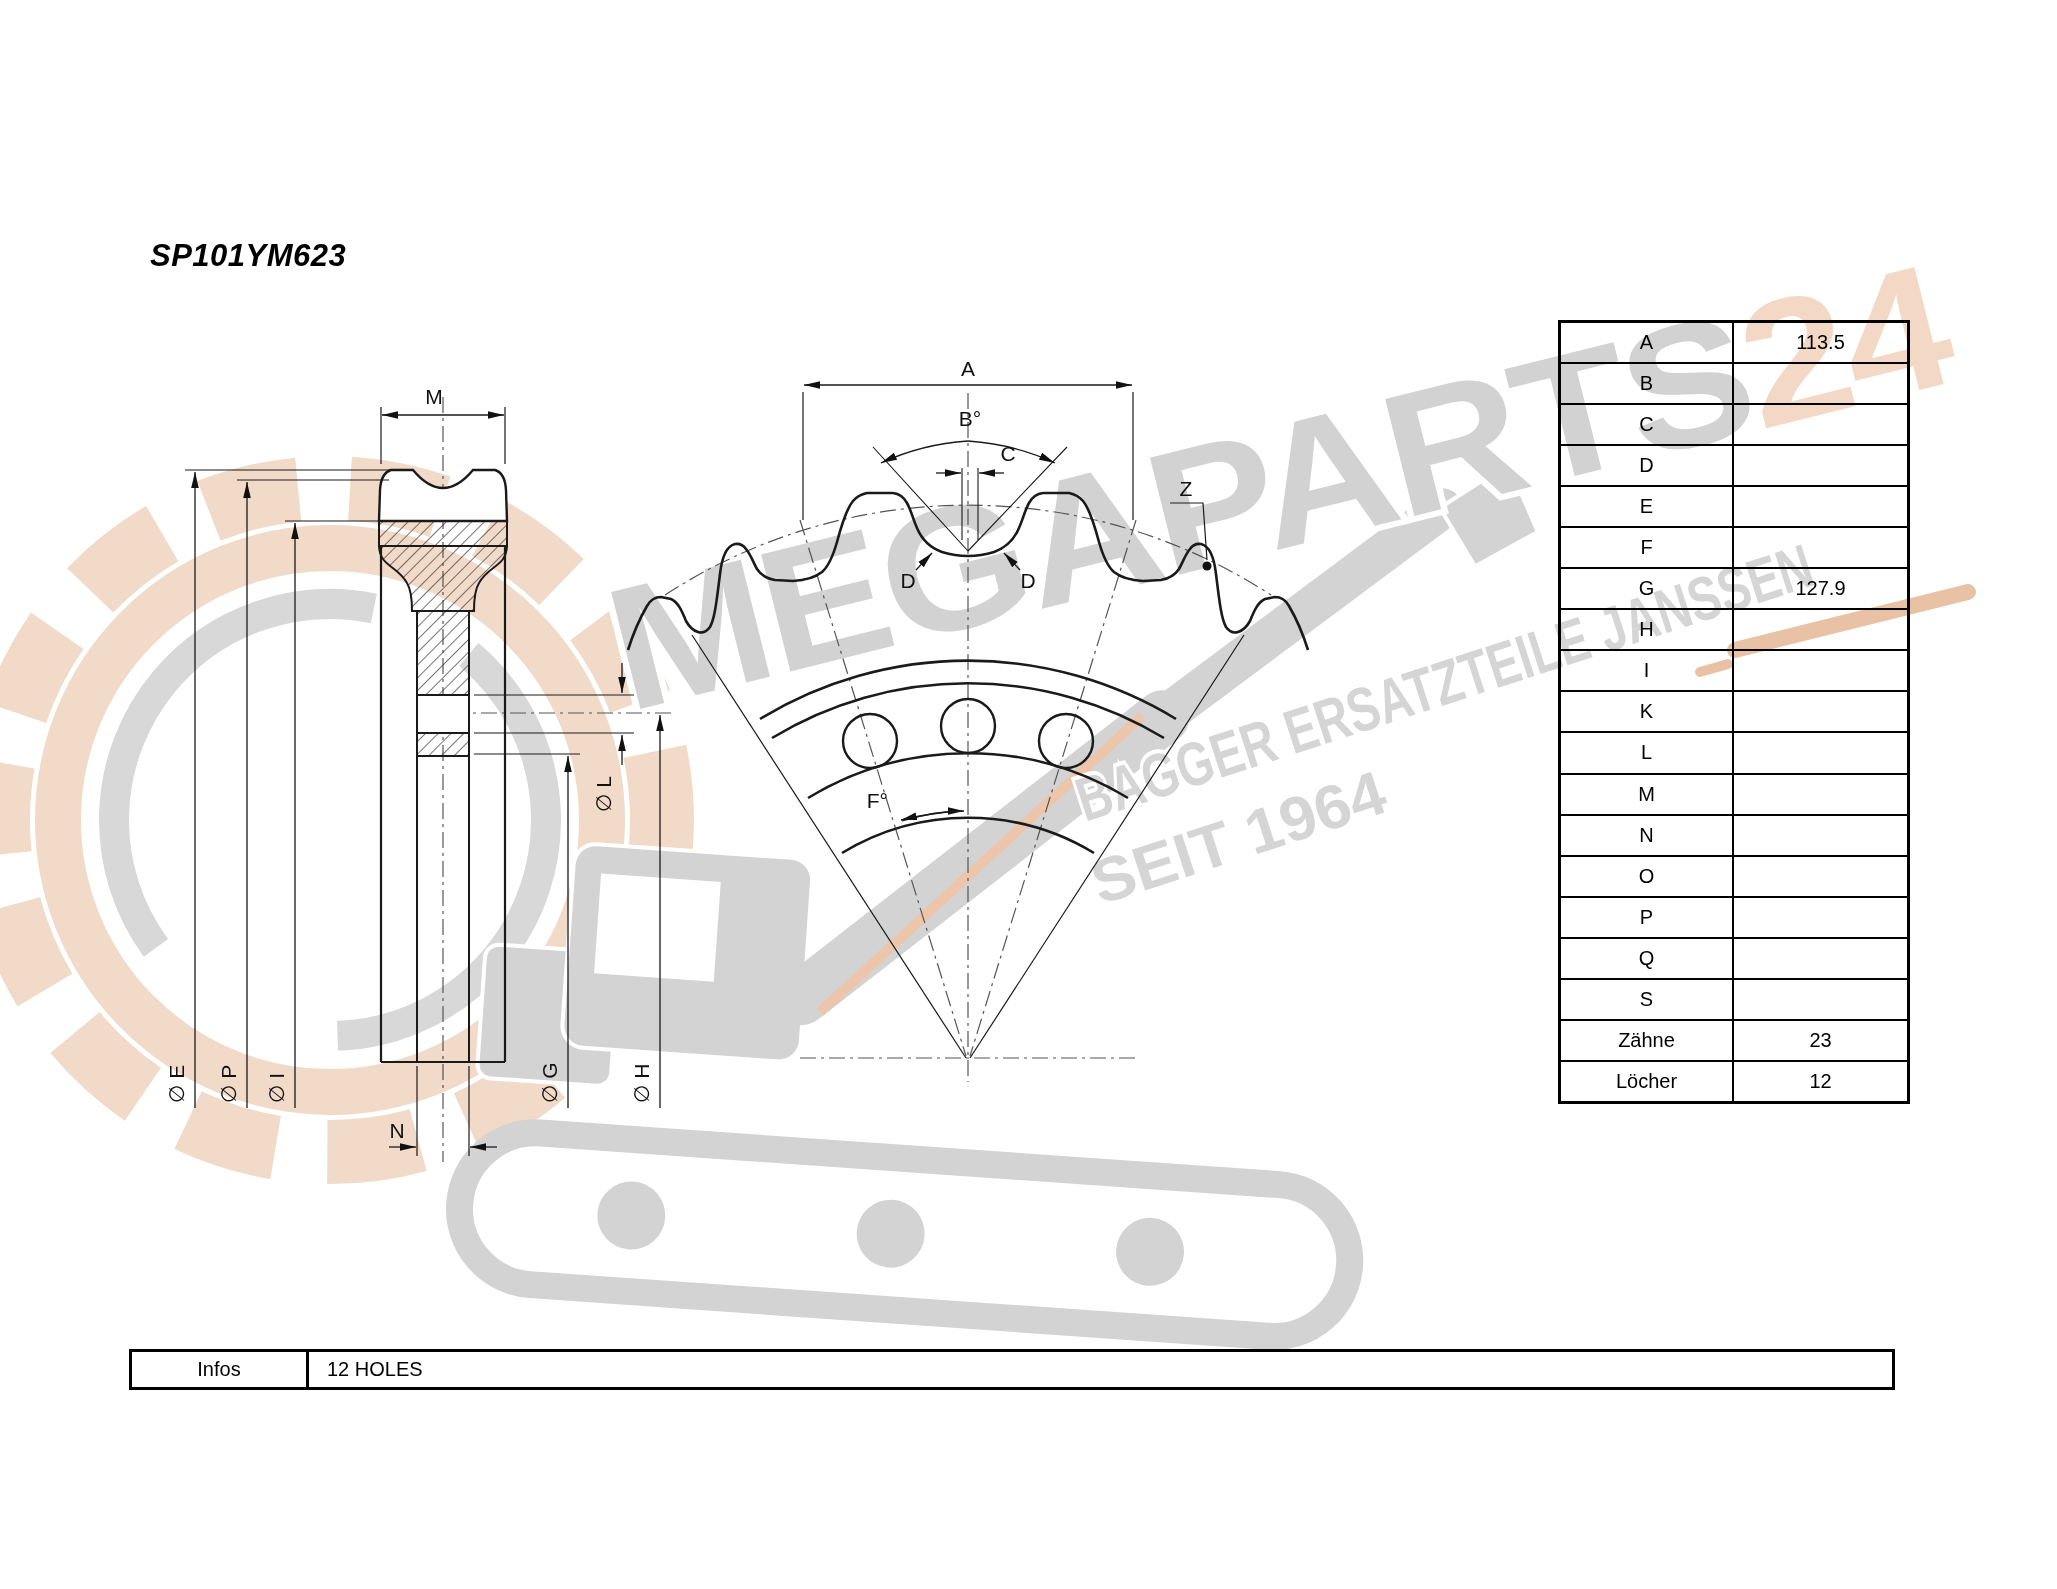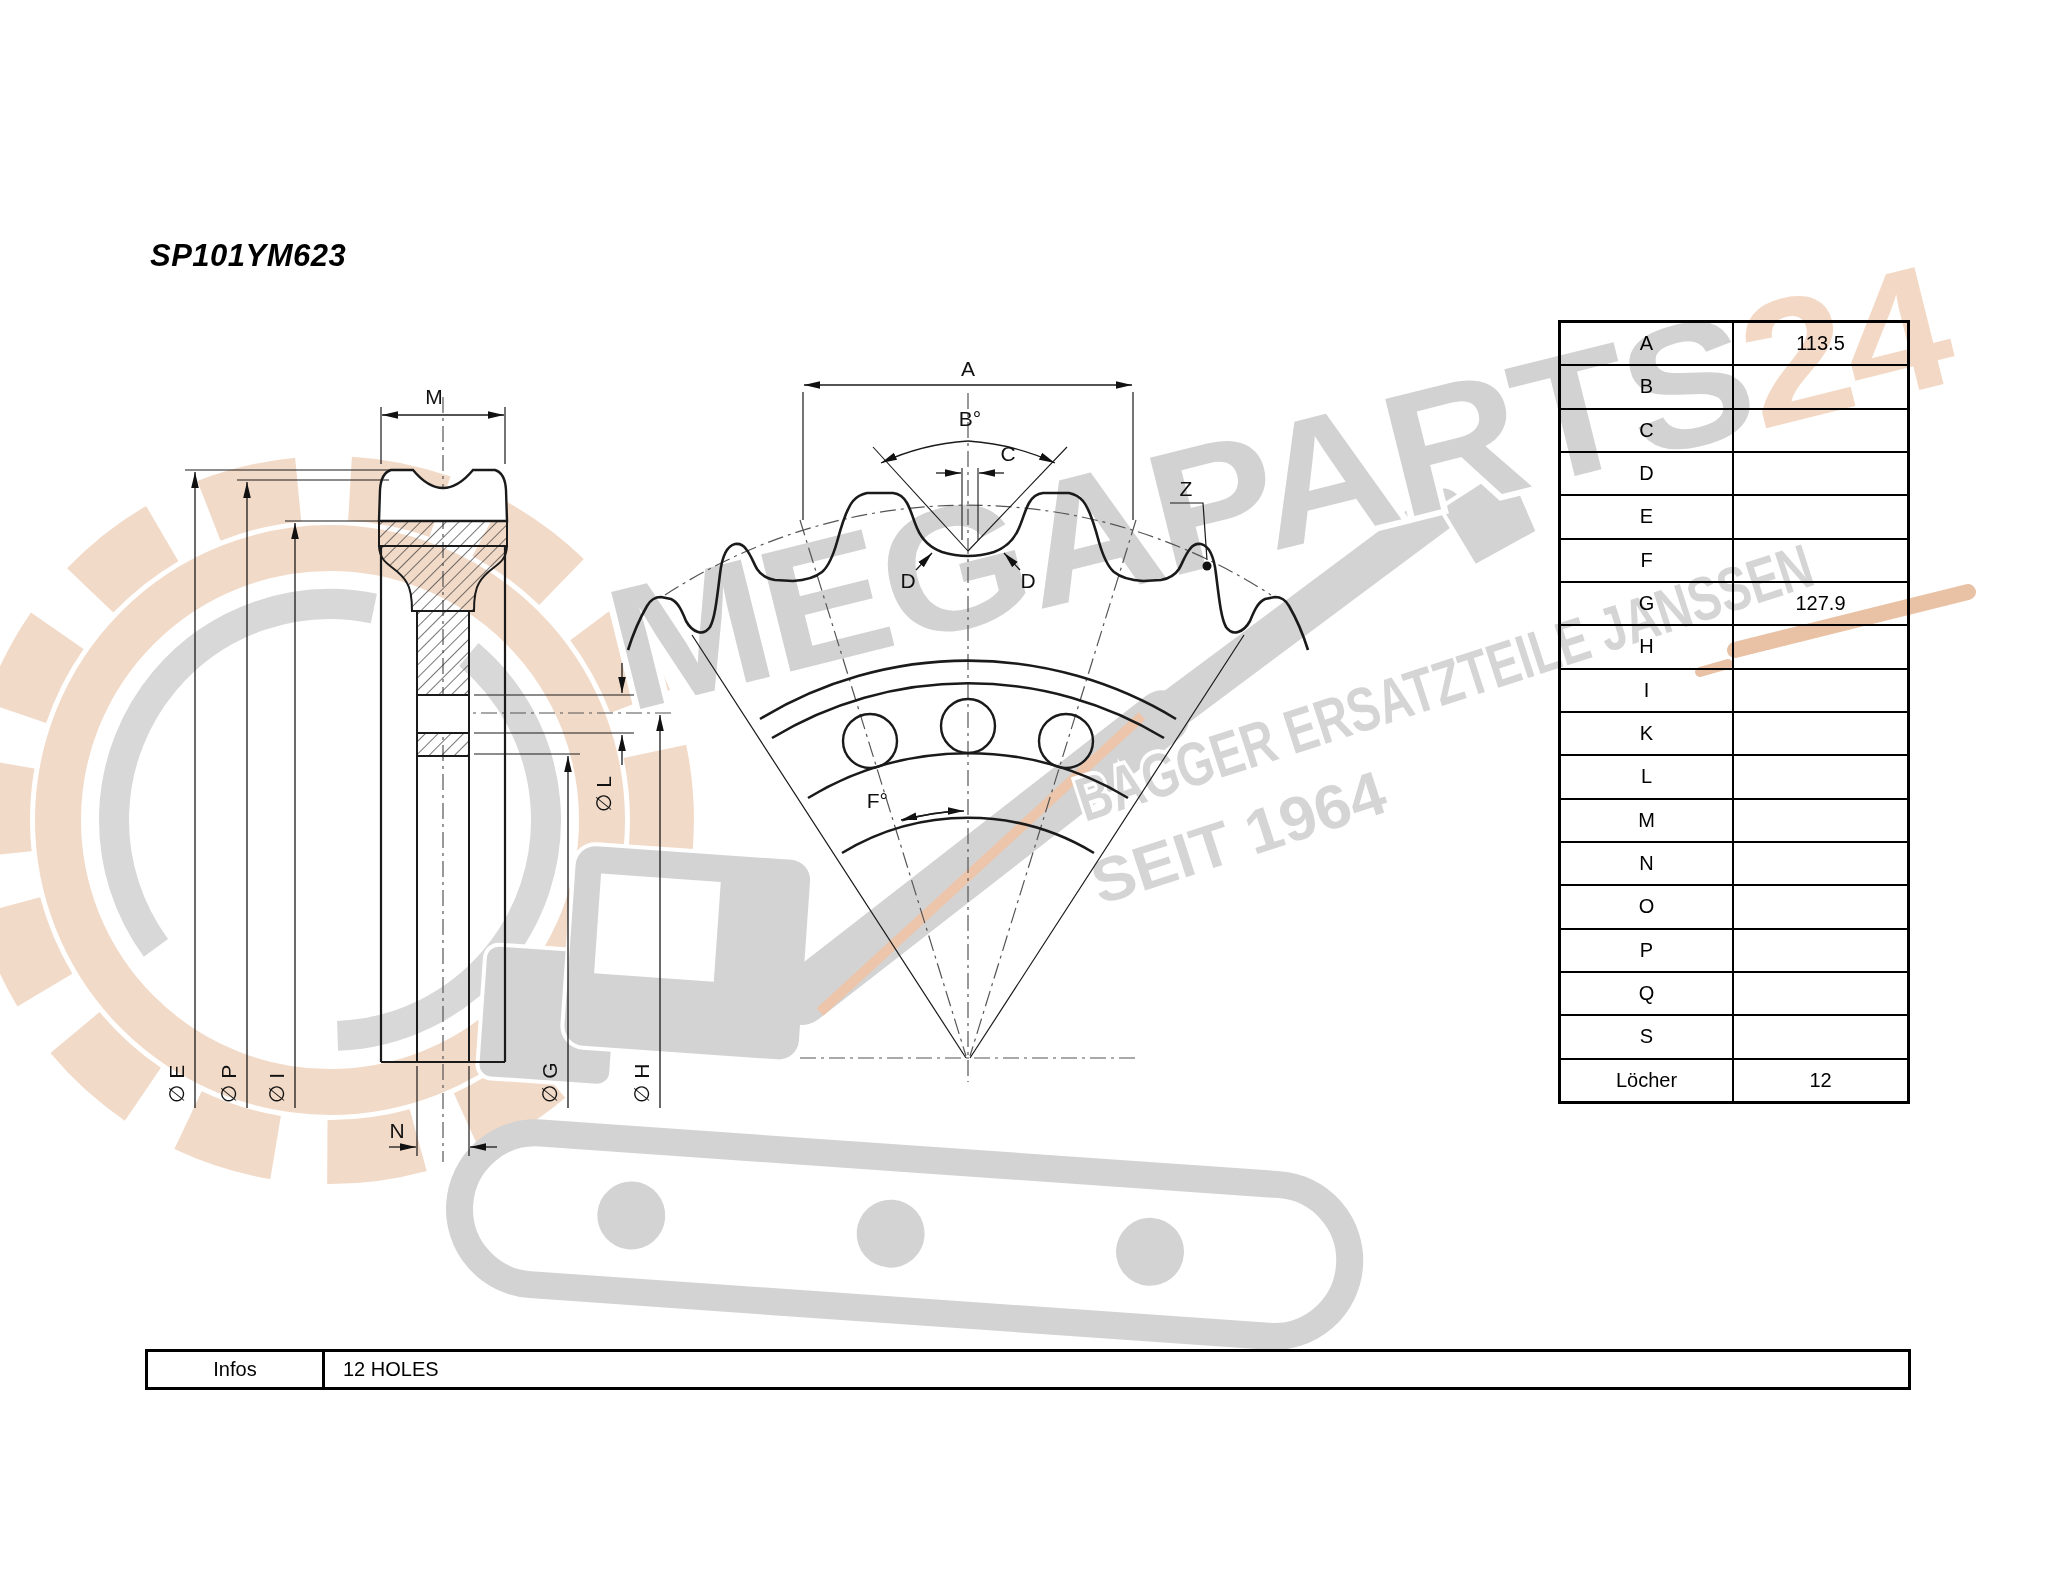--- a/index.html
+++ b/index.html
@@ -6,21 +6,21 @@
     font-family:"Liberation Sans",sans-serif;color:#000;}
   #stage{position:relative;width:2057px;height:1589px;background:#fff;}
   #drawing-svg{position:absolute;left:0;top:0;}
   #page-title{position:absolute;left:150px;top:238px;font-size:31px;font-weight:bold;letter-spacing:.5px;font-style:italic;}
   #spec-table{position:absolute;left:1558px;top:320px;width:352px;height:784px;
     border:3px solid #000;display:flex;flex-direction:column;font-size:20px;box-sizing:border-box;}
   .trow{flex:1;display:flex;border-bottom:2px solid #000;box-sizing:border-box;}
   .trow:last-child{border-bottom:none;}
   .tl{width:173px;border-right:2px solid #000;display:flex;align-items:center;justify-content:center;box-sizing:border-box;}
   .tv{flex:1;display:flex;align-items:center;justify-content:center;}
-  #infos-bar{position:absolute;left:145px;top:1349px;width:1766px;height:41px;border:3px solid #000;
+  #infos-bar{position:absolute;left:129px;top:1349px;width:1766px;height:41px;border:3px solid #000;
     display:flex;font-size:20px;box-sizing:border-box;}
   .ilabel{width:177px;border-right:3px solid #000;display:flex;align-items:center;justify-content:center;box-sizing:border-box;}
   .ivalue{flex:1;display:flex;align-items:center;padding-left:18px;}
   .lbl{font-size:21px;fill:#111;}
   .wm-big{font-weight:bold;letter-spacing:-4px;}
   .wm-sub{font-weight:bold;}
 </style>
 </head>
 <body>
 
@@ -246,20 +246,24 @@
       </div>
     <div class="trow">
         <div class="tl">Q</div>
         <div class="tv"></div>
       </div>
     <div class="trow">
         <div class="tl">S</div>
         <div class="tv"></div>
       </div>
     <div class="trow">
+        <div class="tl">Zähne</div>
+        <div class="tv">23</div>
+      </div>
+    <div class="trow">
         <div class="tl">Löcher</div>
         <div class="tv">12</div>
       </div>
   </div>
 
   <div id="infos-bar">
     <div class="ilabel">Infos</div>
     <div class="ivalue">12 HOLES</div>
   </div>
 

